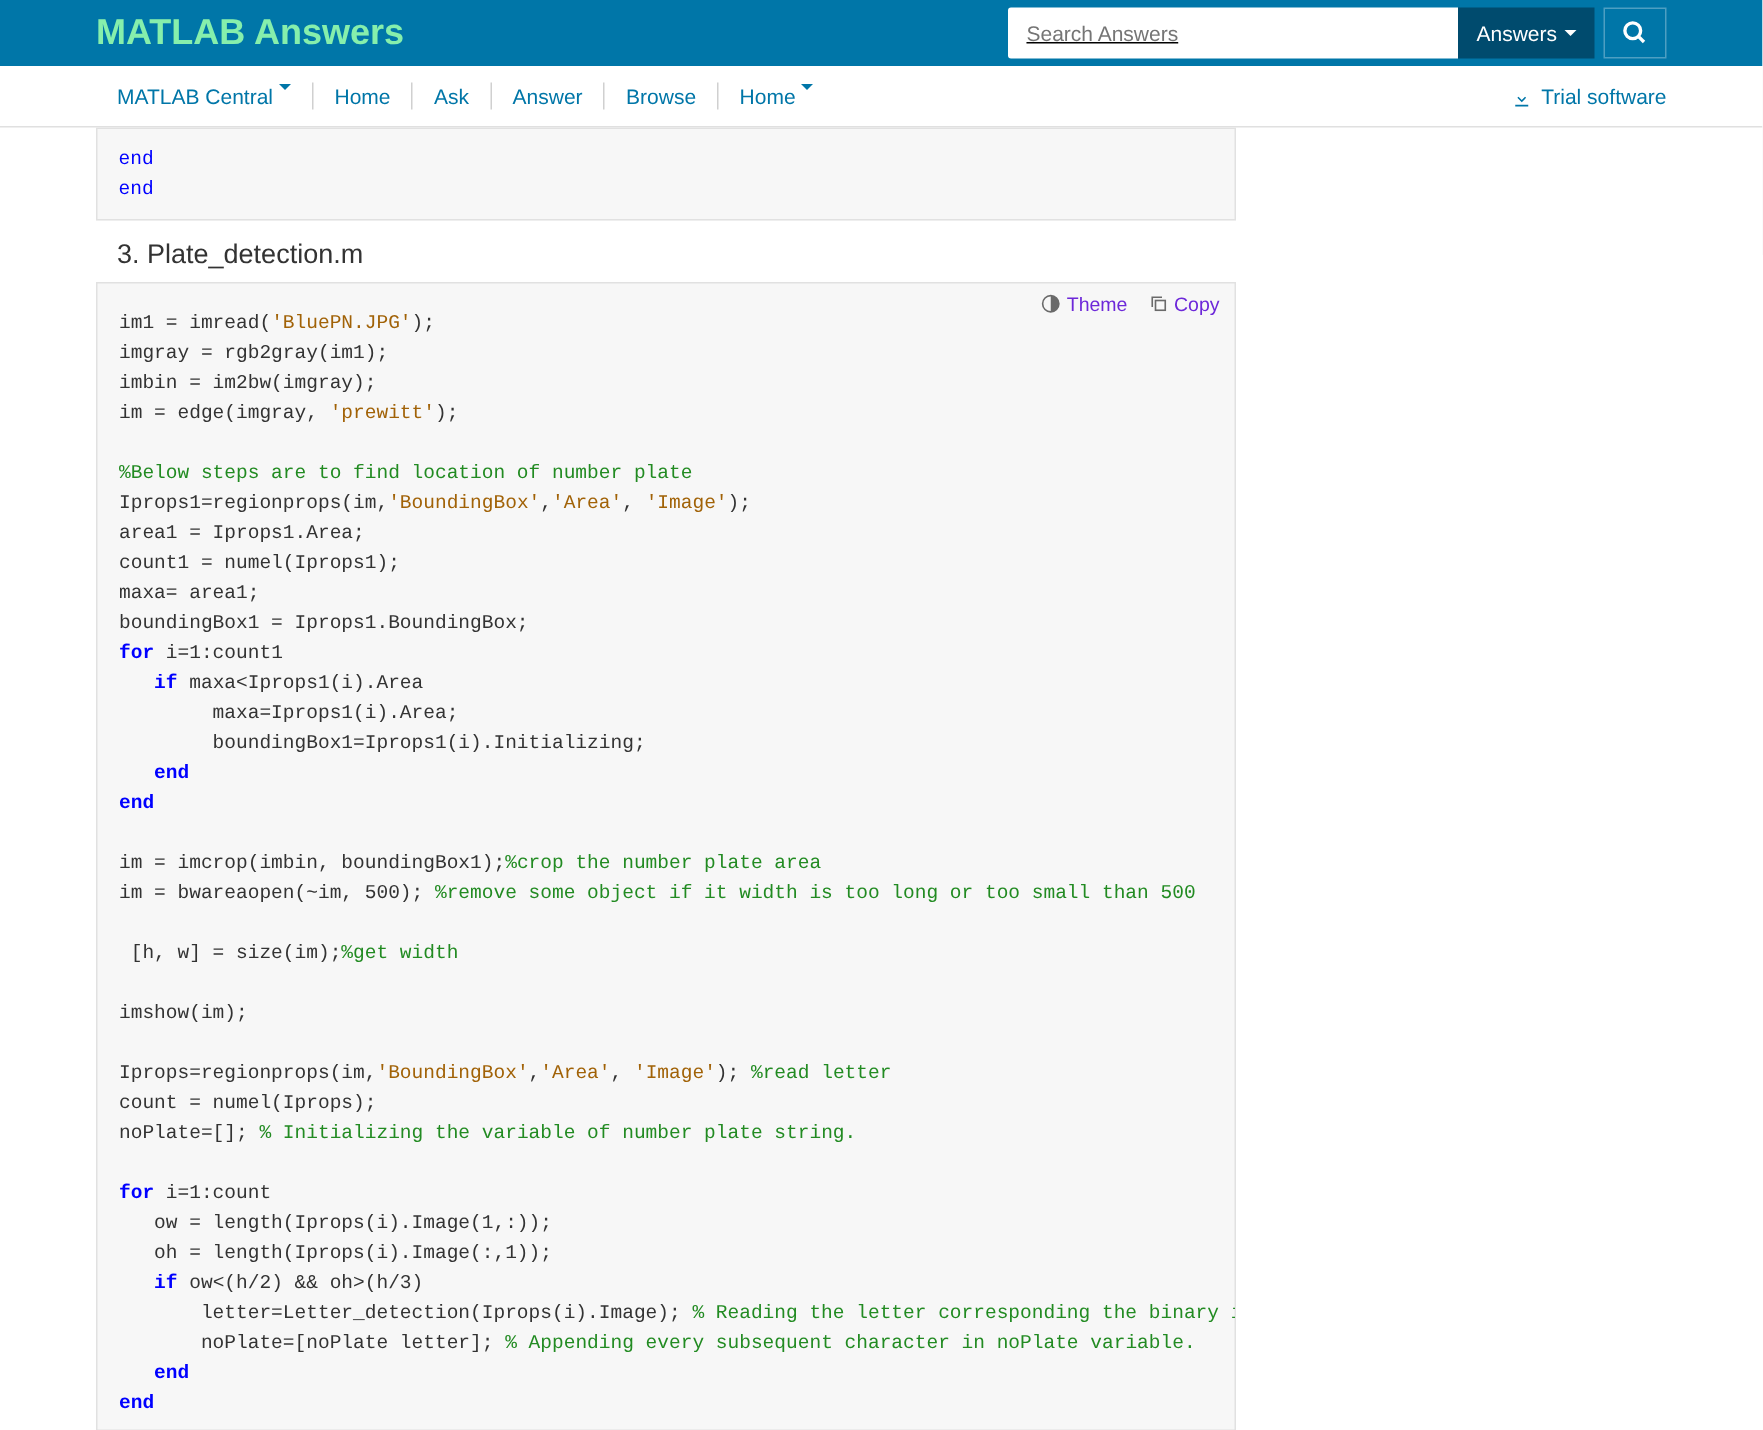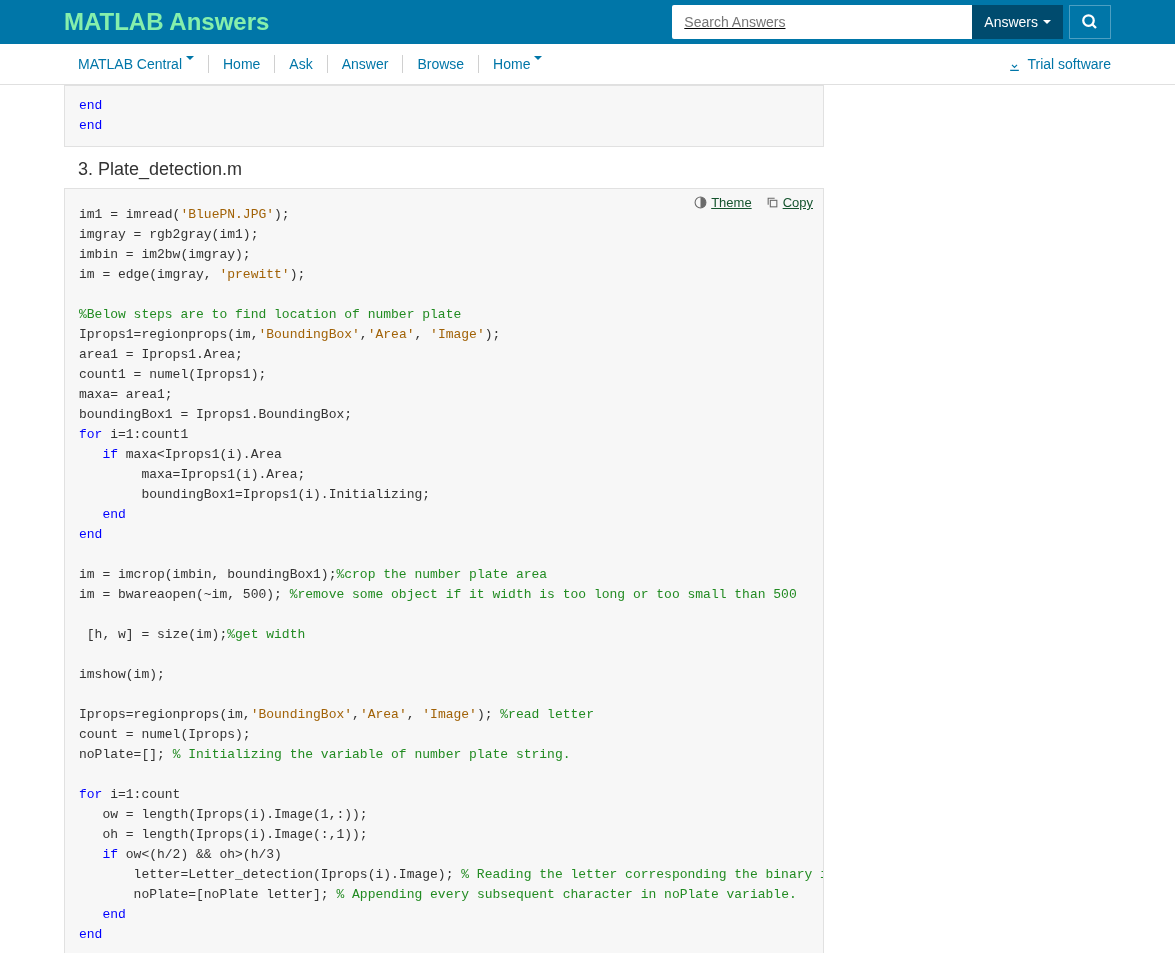--- a/index.html
+++ b/index.html
@@ -23,29 +23,29 @@
     
     .page-content { padding: 0 64px; max-width: 1175px; }
     .main-col { width: 760px; }
     
     .code-block-top { border: 1px solid #e1e1e1; background: #f7f7f7; padding: 10px 14px; font-family: 'Courier New', monospace; font-size: 13px; line-height: 20px; }
     .code-block-top .kw { color: #0000ff; }
     
     .section-label { font-size: 18px; color: #333; padding: 12px 0 8px 14px; }
     
     .code-block { border: 1px solid #e1e1e1; background: #f7f7f7; position: relative; }
-    .code-toolbar { position: absolute; top: 6px; right: 10px; display: flex; gap: 14px; font-size: 13px; color: #14532d; text-decoration: underline; }
+    .code-toolbar { position: absolute; top: 6px; right: 10px; display: flex; gap: 14px; font-size: 13px; color: #6d28d9; }
     .toolbar-item { display: flex; align-items: center; gap: 4px; cursor: pointer; }
     .code-content { padding: 16px 14px 8px; font-family: 'Courier New', monospace; font-size: 13px; line-height: 20px; overflow-x: auto; white-space: pre; }
     .code-content::-webkit-scrollbar { height: 14px; }
     .code-content::-webkit-scrollbar-track { background: #f0f0f0; }
     .code-content::-webkit-scrollbar-thumb { background: #b8b8b8; }
     .code-content .str { color: #a16207; }
     .code-content .com { color: #228b22; }
-    .code-content .kw { color: #0000ff; }
+    .code-content .kw { color: #0000ff; font-weight: bold; }
     
     .hscroll-bar { height: 16px; background: #f0f0f0; border: 1px solid #e1e1e1; border-top: none; position: relative; display: flex; align-items: center; }
     .hscroll-arrow { width: 16px; height: 16px; display: flex; align-items: center; justify-content: center; font-size: 10px; color: #666; cursor: pointer; }
     .hscroll-track { flex: 1; height: 12px; background: #ccc; margin: 0 1px; cursor: pointer; }
   </style>
 </head>
 <body>
 
 <div class="top-header">
   <div class="brand-title">MATLAB Answers</div>

